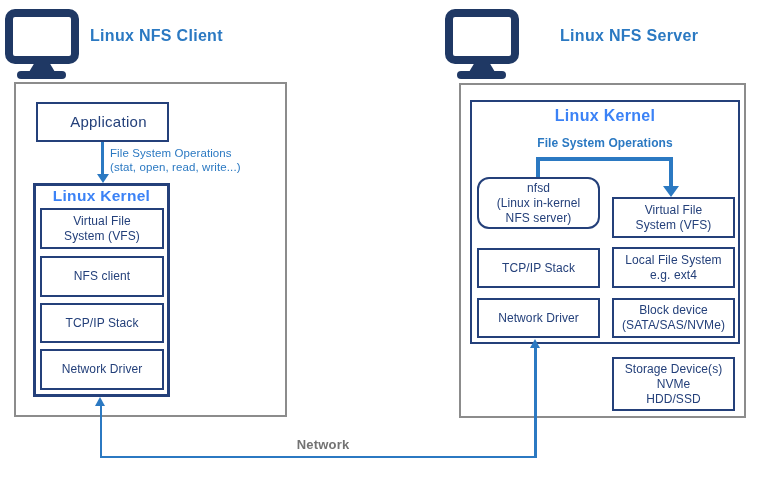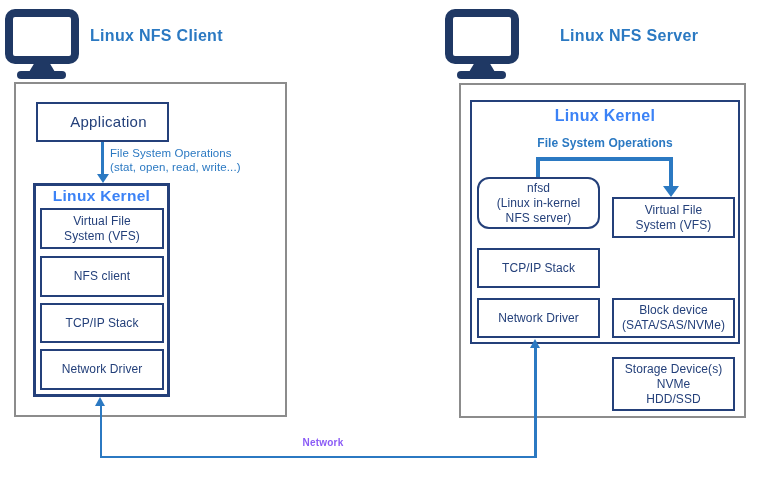--- a/index.html
+++ b/index.html
@@ -40,21 +40,21 @@
   }
   
   .hline, .vline { position:absolute; background:#2B79C2; }
   .arrow-down { position:absolute; width:0; height:0;
     border-left:6px solid transparent; border-right:6px solid transparent;
     border-top:9px solid #2B79C2; }
   .arrow-down.big { border-left-width:8px; border-right-width:8px; border-top-width:11px; }
   .arrow-up { position:absolute; width:0; height:0;
     border-left:5.5px solid transparent; border-right:5.5px solid transparent;
     border-bottom:9px solid #2B79C2; }
-  .net-label { position:absolute; color:#8b5cf6; font-size:10px; font-weight:600;
+  .net-label { position:absolute; color:#737373; font-size:13px; font-weight:600;
     text-align:center; letter-spacing:.2px; }
   .monitor { position:absolute; }
 </style>
 </head>
 <body>
 
 <div id="stage">
 
   <svg class="monitor" style="left:4px; top:9px;" width="76" height="70" viewBox="0 0 76 70">
     <rect x="5" y="4" width="66" height="47" rx="6" fill="#ffffff" stroke="#1F3864" stroke-width="8"></rect>
@@ -118,20 +118,24 @@
     <span>TCP/IP Stack</span>
   </div>
   <div class="nbox" style="left:477px; top:298px; width:123px; height:40px;">
     <span>Network Driver</span>
   </div>
 
   <div class="nbox" style="left:612px; top:197px; width:123px; height:41px;">
     <span>Virtual File</span>
     <span>System (VFS)</span>
   </div>
+  <div class="nbox" style="left:612px; top:247px; width:123px; height:41px;">
+    <span>Local File System</span>
+    <span>e.g. ext4</span>
+  </div>
   <div class="nbox" style="left:612px; top:298px; width:123px; height:40px;">
     <span>Block device</span>
     <span>(SATA/SAS/NVMe)</span>
   </div>
 
   <div class="nbox" style="left:612px; top:357px; width:123px; height:54px;">
     <span>Storage Device(s)</span>
     <span>NVMe</span>
     <span>HDD/SSD</span>
   </div>

